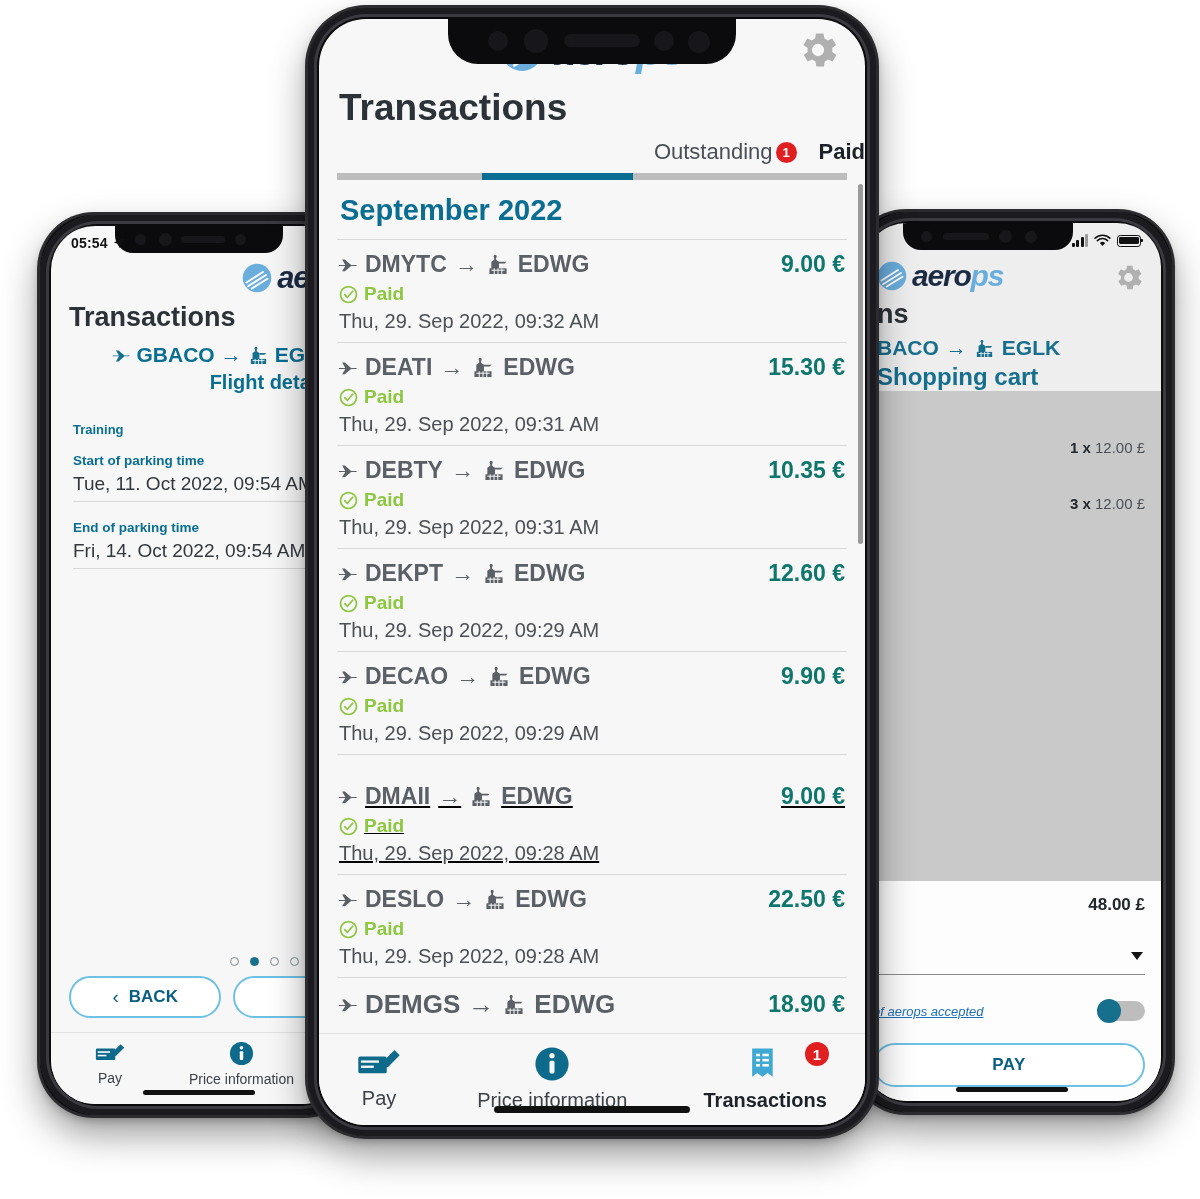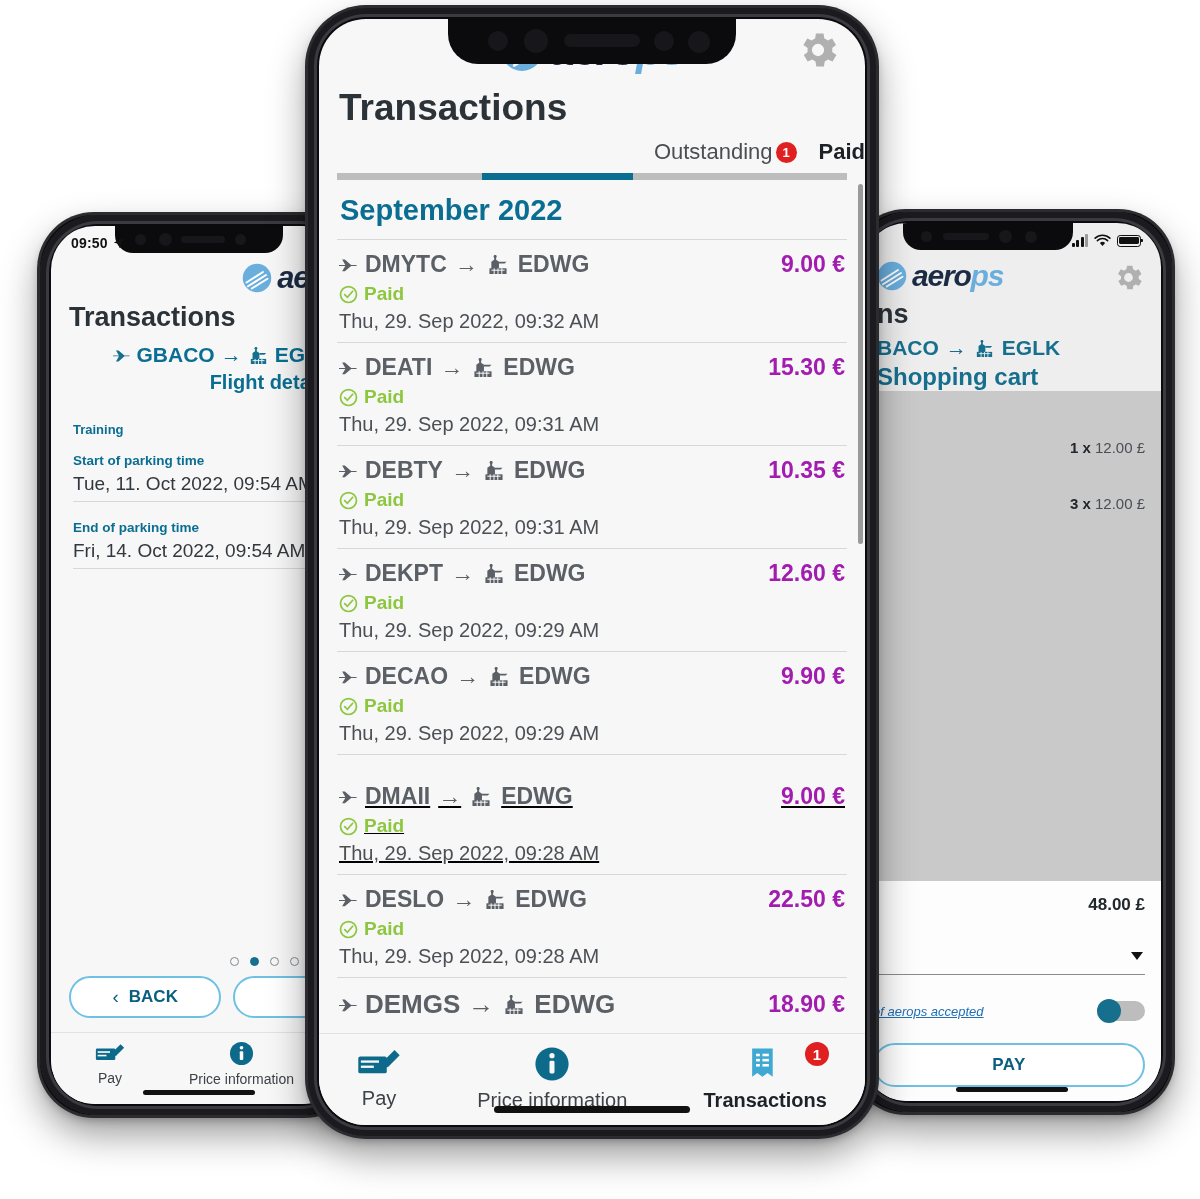--- a/index.html
+++ b/index.html
@@ -69,21 +69,21 @@
   .tabrail{ background:#bdbdbd; position:relative; flex:none; }
   .tabrail i{ position:absolute; top:0; bottom:0; background:#0a6e92; }
 
   
   .listwrap{ position:relative; flex:1 1 auto; overflow:hidden; }
   .list{ position:absolute; inset:0; overflow:hidden; }
   .month{ color:#0a6e92; font-weight:700; }
   .row{ border-top:1px solid #d8d8d8; }
   .row-top{ display:flex; align-items:center; justify-content:space-between; }
   .route{ display:flex; align-items:center; color:#5b6066; font-weight:700; white-space:nowrap; }
-  .amount{ color:#a21caf; font-weight:700; white-space:nowrap; }
+  .amount{ color:#0f766e; font-weight:700; white-space:nowrap; }
   .paid{ color:#8dc63f; font-weight:700; display:flex; align-items:center; }
   .when{ color:#4c5055; }
   .scrollbar{ position:absolute; right:2px; background:#9a9a9a; border-radius:3px; }
 
   
   .tabbar{ display:flex; align-items:flex-start; justify-content:space-around; border-top:1px solid #e2e2e2; background:#f7f7f7; flex:none; }
   .navitem{ display:flex; flex-direction:column; align-items:center; position:relative; }
   .navlabel{ color:#3d4248; }
   .navitem.active .navlabel{ font-weight:700; color:#1c2228; }
   .navbadge{ position:absolute; background:#e02020; color:#fff; border-radius:50%; display:flex; align-items:center; justify-content:center; font-weight:700; }
@@ -120,21 +120,21 @@
 
       <div class="notch" style="width:168px;height:27px;border-bottom-left-radius:18px;border-bottom-right-radius:18px;">
         <span class="cam" style="left:20px;top:8px;width:11px;height:11px;"></span>
         <span class="cam" style="left:44px;top:7px;width:13px;height:13px;"></span>
         <span class="spk" style="left:66px;top:10px;width:44px;height:7px;"></span>
         <span class="cam" style="left:120px;top:8px;width:11px;height:11px;"></span>
       </div>
 
       <div class="statusbar" style="padding:6px 18px 2px 20px; height:30px; font-size:14px;">
         <span class="sb-time">
-          <span>09:50</span>
+          <span>05:54</span>
           <svg width="12" height="12" viewBox="0 0 16 16">
               <path d="M15 1 1 7.2l5.6 1.9L9 15z" fill="#111"></path>
             </svg>
         </span>
         <span class="sb-right"></span>
       </div>
 
       <div class="appbar" style="height:44px; padding-left:100px;">
         <span class="logo" style="transform:translateX(58px);">
           <svg width="30" height="30" viewBox="0 0 40 40">

